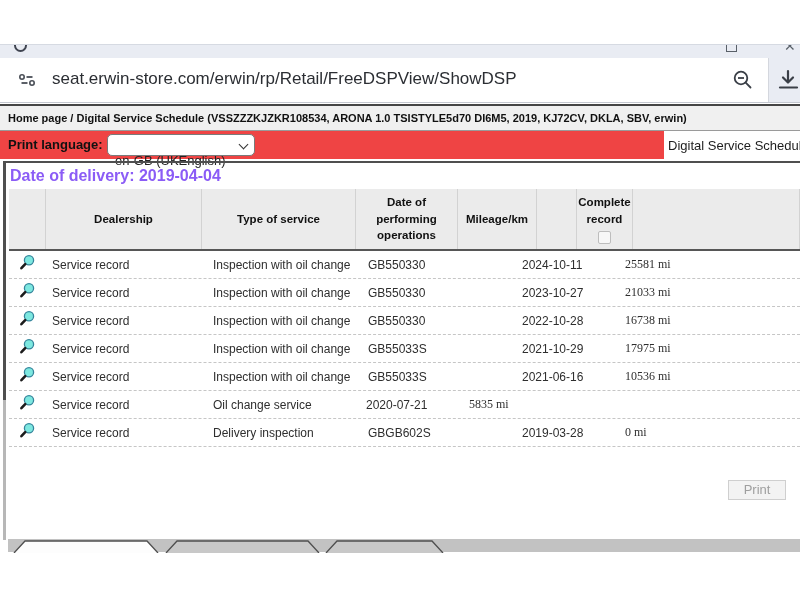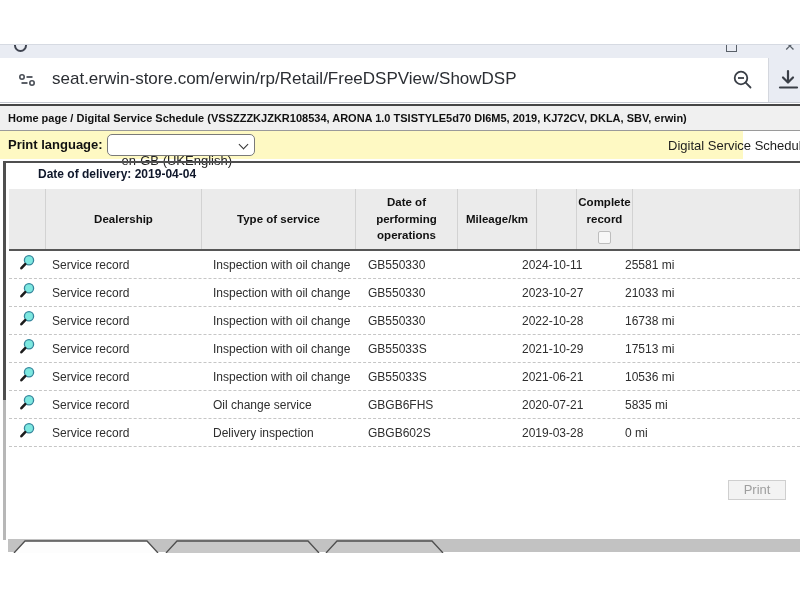--- a/index.html
+++ b/index.html
@@ -25,35 +25,35 @@
   .zoomout-icon { position:absolute; left:732px; top:11px; }
   .download-icon { position:absolute; left:776px; top:11px; }
 
   
   .crumbbar { position:absolute; top:104px; left:0; width:800px; height:27px;
               background:#f0f0f0; border-top:2px solid #454545; border-bottom:1px solid #9a9a9a; }
   .crumbbar span { position:absolute; left:8px; top:6px; font-size:11px; font-weight:bold;
                    color:#111; white-space:nowrap; }
 
   
-  .langbar { position:absolute; top:131px; left:0; width:743px; height:28px; background:#fef9c3;text-align:right; }
+  .langbar { position:absolute; top:131px; left:0; width:664px; height:28px; background:#ef4444; }
   .lang-label { position:absolute; left:8px; top:6px; font-size:13px; font-weight:bold; color:#111; }
   .lang-select { position:absolute; left:107px; top:3px; height:22px; min-width:148px;
                  background:#fff; border:1px solid #7a7a7a; border-radius:5px;
                  font-size:13px; color:#222; padding:18px 22px 2px 7px; line-height:16px; cursor:default; }
   .lang-select .chev { position:absolute; right:7px; top:6px; width:7px; height:7px;
                  border-right:1.6px solid #333; border-bottom:1.6px solid #333;
                  transform:rotate(45deg); }
   .page-title { position:absolute; left:668px; top:7px; font-size:13px; color:#1d1d1d; white-space:nowrap; }
 
   
   .frame-top { position:absolute; top:161px; left:3px; width:797px; height:2px; background:#4f4f4f; }
   .frame-left-dark { position:absolute; top:161px; left:3px; width:3px; height:239px; background:#4f4f4f; }
   .frame-left-light { position:absolute; top:400px; left:3px; width:3px; height:140px; background:#b7b7b7; }
-  .delivery { position:absolute; top:167px; left:10px; font-size:12px; font-weight:bold; color:#0f172a;margin-left:28px; }
+  .delivery { position:absolute; top:167px; left:10px; font-size:16px; font-weight:bold; color:#8b5cf6; }
 
   
   .svc-table { position:absolute; top:189px; left:9px; width:791px; }
   .trow { display:flex; }
   .thead { background:#ebebeb; border-bottom:2px solid #565656; height:62px; align-items:center; }
   .th { font-size:11.5px; font-weight:bold; color:#111; text-align:center; line-height:1.45;
         border-right:1px solid #d2d2d2; align-self:stretch; display:flex; flex-direction:column;
         justify-content:center; align-items:center; padding:2px 4px; }
   .th:first-child { border-left:none; }
   .c-icon { width:37px; flex:none; }
@@ -66,21 +66,21 @@
   .c-complete { width:56px; flex:none; }
   .c-fill { flex:1; }
   .checkbox { width:13px; height:13px; background:#f7f7f7; border:1px solid #bdbdbd;
               border-radius:2px; margin-top:3px; }
   .tbody .trow { height:28px; background:#fff; border-bottom:1px dashed #c6c6c6; align-items:center; }
   .td { font-size:12px; color:#2e2e2e; white-space:nowrap; overflow:hidden; }
   .td.c-entry { padding-left:6px; }
   .td.c-type { padding-left:7px; }
   .td.c-dealer { padding-left:8px; }
   .td.c-date { padding-left:6px; }
-  .td.c-mile { padding-left:7px; }
+  .td.c-mile { padding-left:7px;font-family:Liberation Serif, serif; }
   .mag-btn { width:37px; flex:none; display:flex; justify-content:center; cursor:pointer; }
 
   
   .print-btn { position:absolute; top:480px; left:728px; width:58px; height:20px;
                background:#f3f3f3; border:1px solid #cfcfcf; color:#9f9f9f;
                font-size:13px; text-align:center; line-height:18px; }
 
   
   .bottombar { position:absolute; top:539px; left:8px; width:792px; height:13px; background:#c2c2c2; }
 </style>
@@ -212,51 +212,50 @@
               <svg width="17" height="17" viewBox="0 0 17 17">
                 <circle cx="10" cy="6.2" r="4.6" fill="#7de8e0" stroke="#35859b" stroke-width="1.3"></circle>
                 <line x1="6.2" y1="10.2" x2="2.4" y2="14.2" stroke="#1c1c1c" stroke-width="2.6" stroke-linecap="round"></line>
               </svg>
             </span>
           </div>
           <div class="td c-entry">Service record</div>
           <div class="td c-type">Inspection with oil change</div>
           <div class="td c-dealer">GB55033S</div>
           <div class="td c-date">2021-10-29</div>
-          <div class="td c-mile">17513 mi</div>
+          <div class="td c-mile">17975 mi</div>
         </div>
 
         <div class="trow">
           <div class="mag-btn">
             <span>
               <svg width="17" height="17" viewBox="0 0 17 17">
                 <circle cx="10" cy="6.2" r="4.6" fill="#7de8e0" stroke="#35859b" stroke-width="1.3"></circle>
                 <line x1="6.2" y1="10.2" x2="2.4" y2="14.2" stroke="#1c1c1c" stroke-width="2.6" stroke-linecap="round"></line>
               </svg>
             </span>
           </div>
           <div class="td c-entry">Service record</div>
           <div class="td c-type">Inspection with oil change</div>
           <div class="td c-dealer">GB55033S</div>
-          <div class="td c-date">2021-06-21</div>
+          <div class="td c-date">2021-06-16</div>
           <div class="td c-mile">10536 mi</div>
         </div>
 
         <div class="trow">
           <div class="mag-btn">
             <span>
               <svg width="17" height="17" viewBox="0 0 17 17">
                 <circle cx="10" cy="6.2" r="4.6" fill="#7de8e0" stroke="#35859b" stroke-width="1.3"></circle>
                 <line x1="6.2" y1="10.2" x2="2.4" y2="14.2" stroke="#1c1c1c" stroke-width="2.6" stroke-linecap="round"></line>
               </svg>
             </span>
           </div>
           <div class="td c-entry">Service record</div>
           <div class="td c-type">Oil change service</div>
-          <div class="td c-dealer">GBGB6FHS</div>
           <div class="td c-date">2020-07-21</div>
           <div class="td c-mile">5835 mi</div>
         </div>
 
         <div class="trow">
           <div class="mag-btn">
             <span>
               <svg width="17" height="17" viewBox="0 0 17 17">
                 <circle cx="10" cy="6.2" r="4.6" fill="#7de8e0" stroke="#35859b" stroke-width="1.3"></circle>
                 <line x1="6.2" y1="10.2" x2="2.4" y2="14.2" stroke="#1c1c1c" stroke-width="2.6" stroke-linecap="round"></line>

